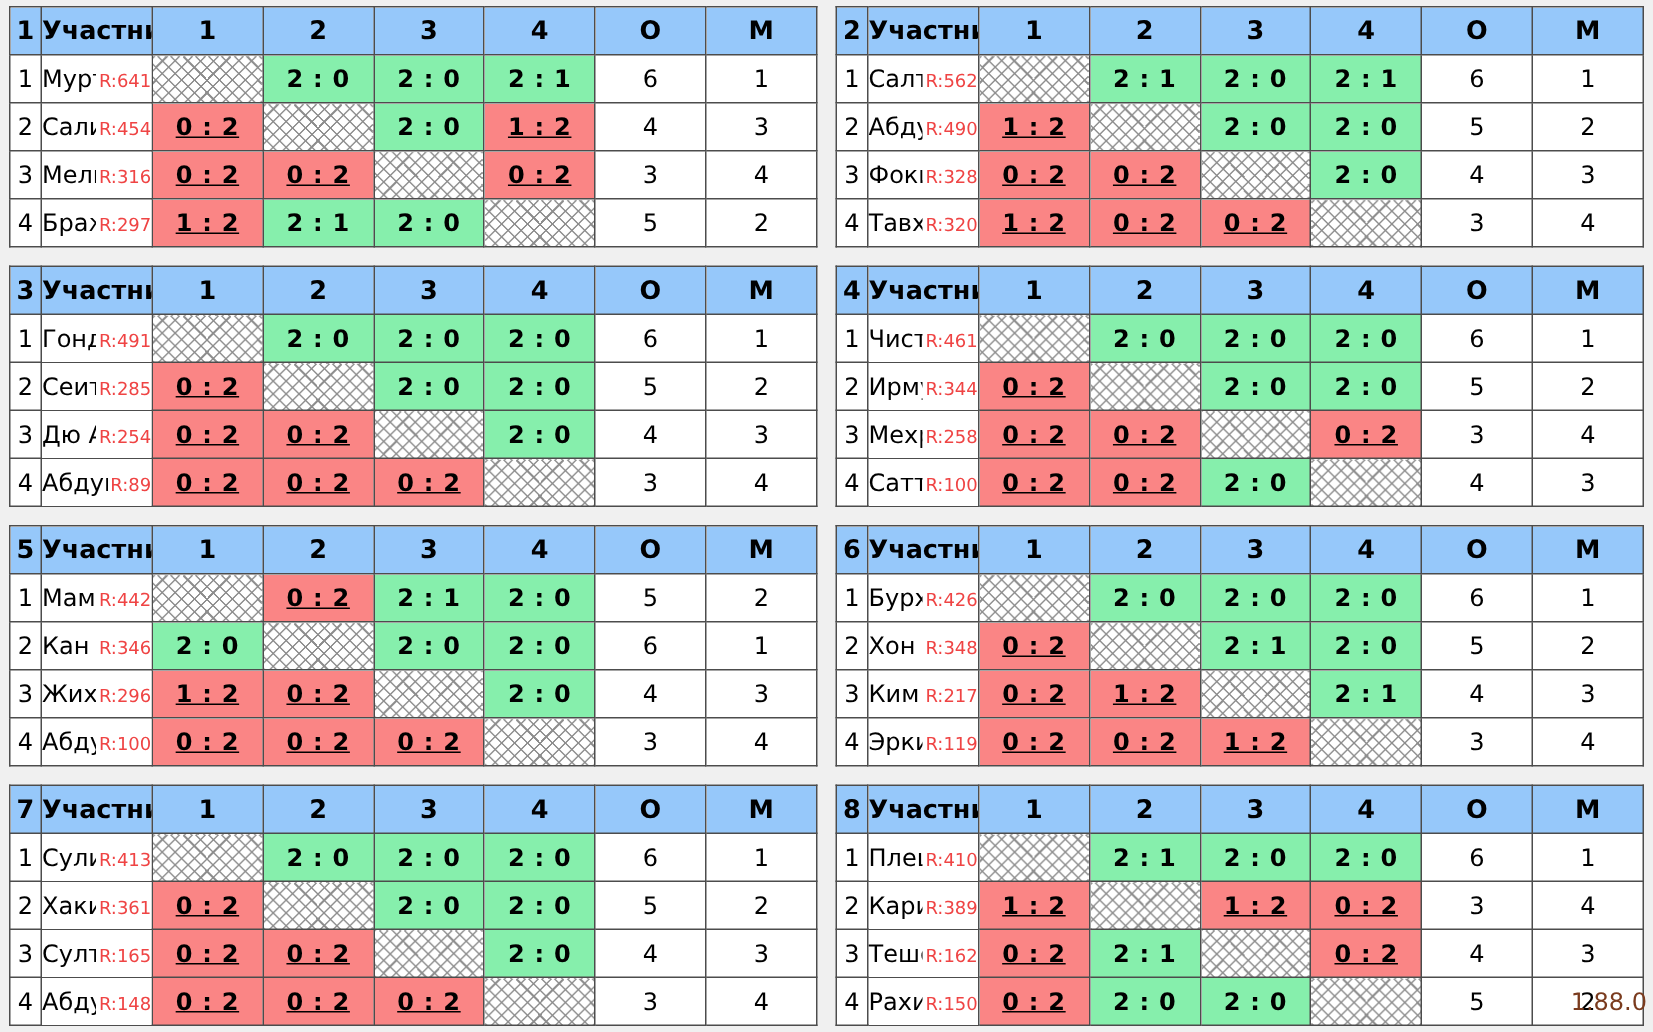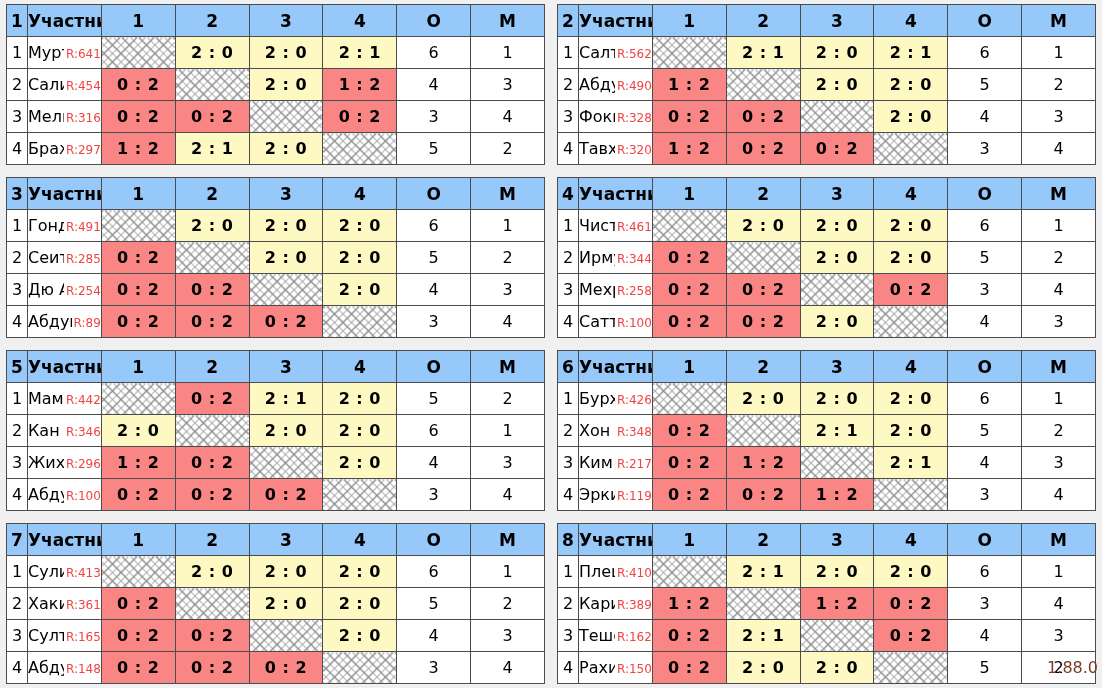--- a/index.html
+++ b/index.html
@@ -100,22 +100,22 @@
     font-weight:bold;
     font-size:16px;
     letter-spacing:0.5px;
   }
   td.om{
     width:53px;
     font-size:16px;
     background:#ffffff;
   }
 
-  td.win{background:#fef9c3;margin-top:40px;}
-  td.loss{background:#fa8585;}
+  td.win{background:#86efac;margin-top:40px;}
+  td.loss{background:#fa8585;text-decoration:underline;}
   td.self{
     background-color:#ffffff;
     background-image:
       repeating-linear-gradient(45deg, #8d8d8d 0 1px, transparent 1px 6px),
       repeating-linear-gradient(-45deg, #8d8d8d 0 1px, transparent 1px 6px);
   }
 
   .version{
     position:absolute;
     right:4px;

